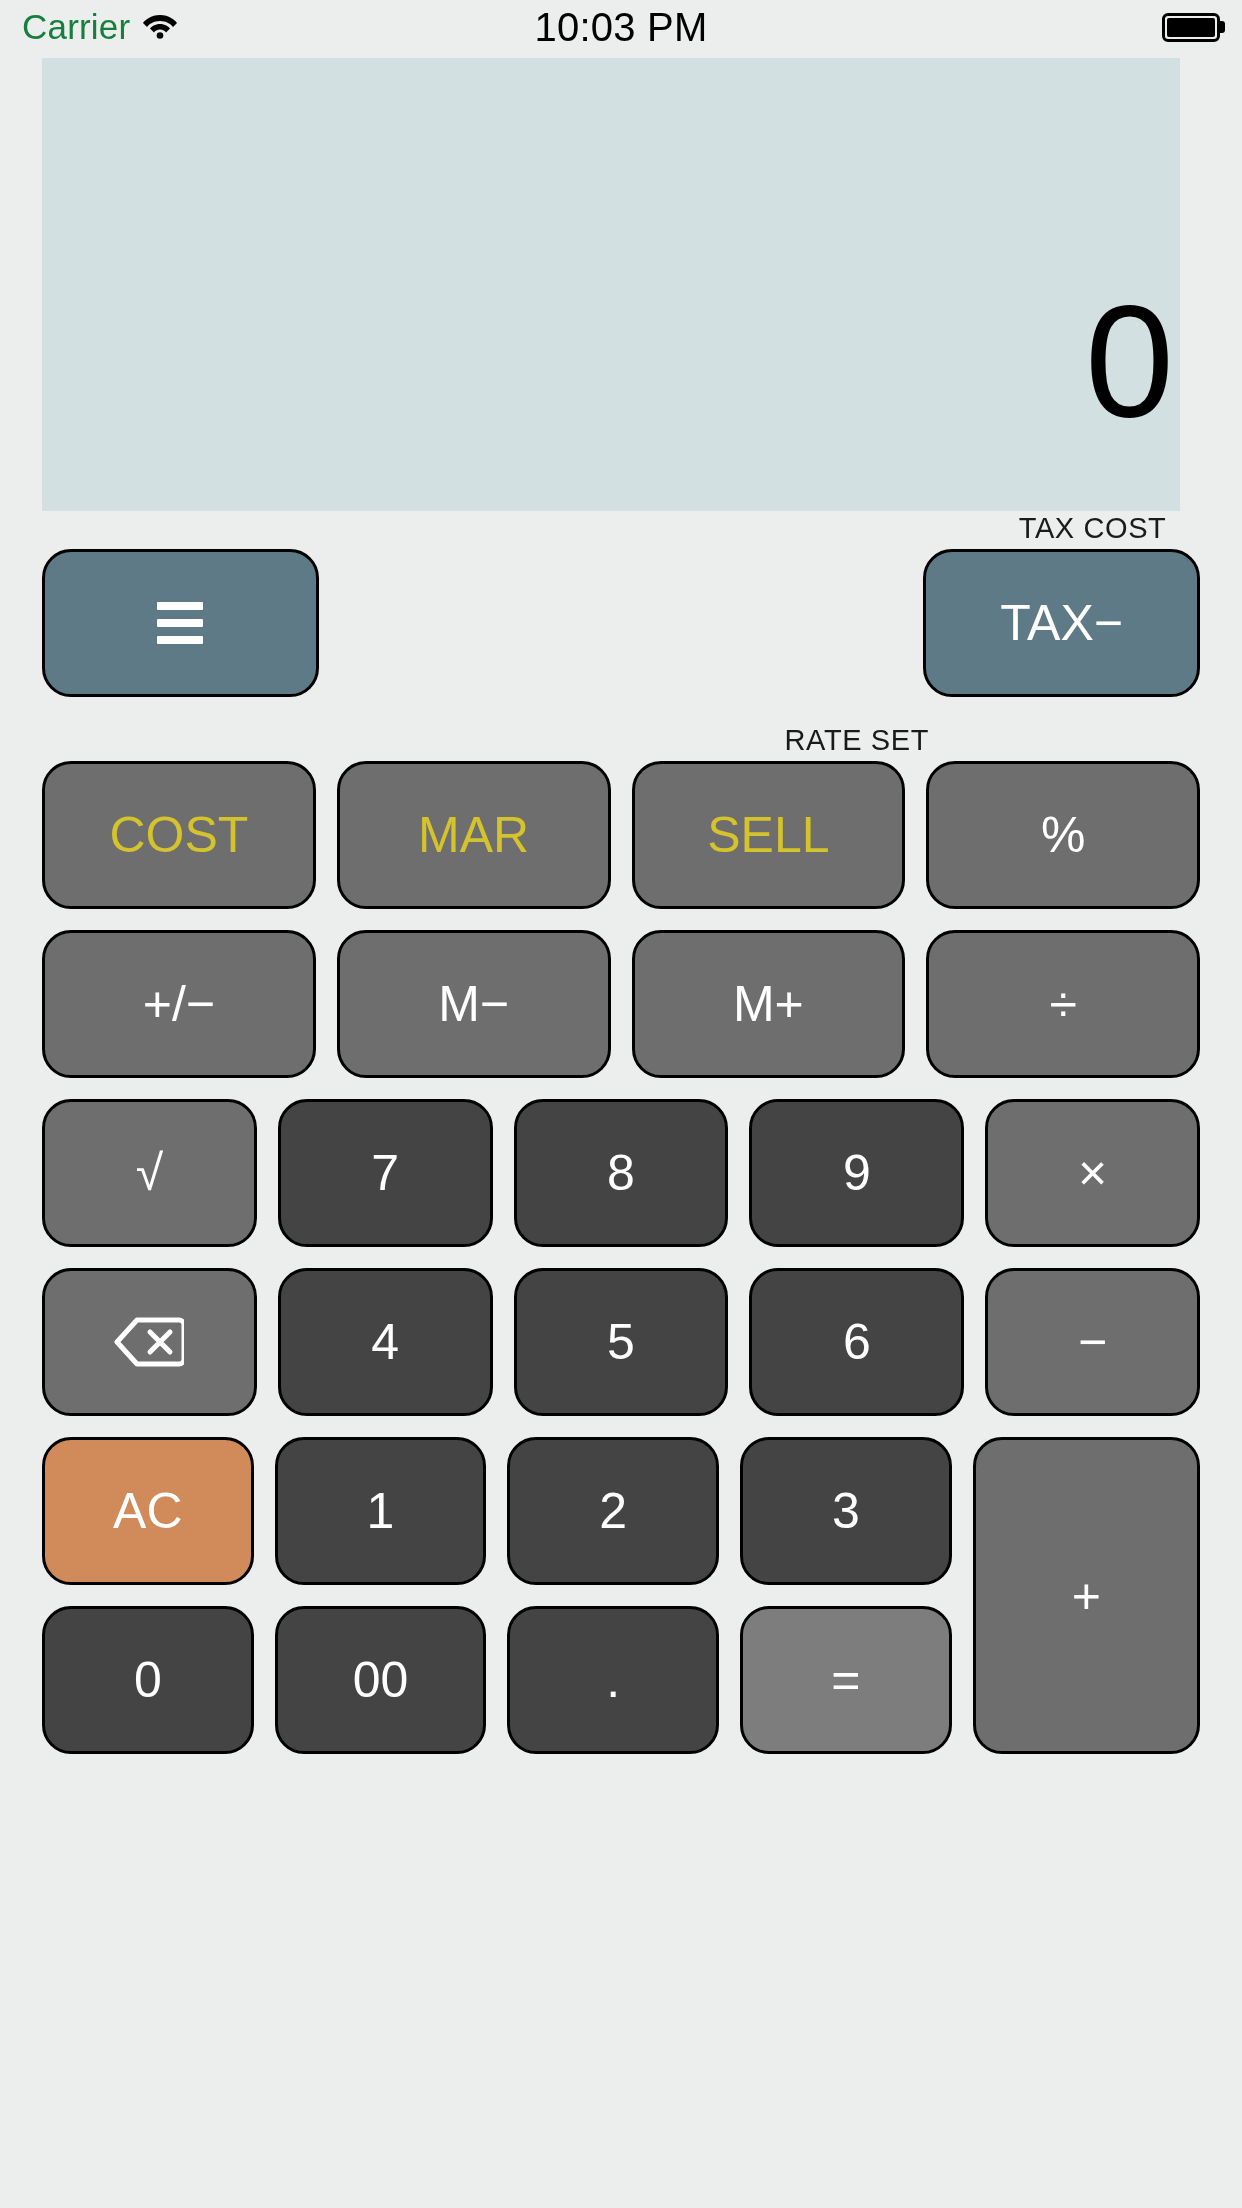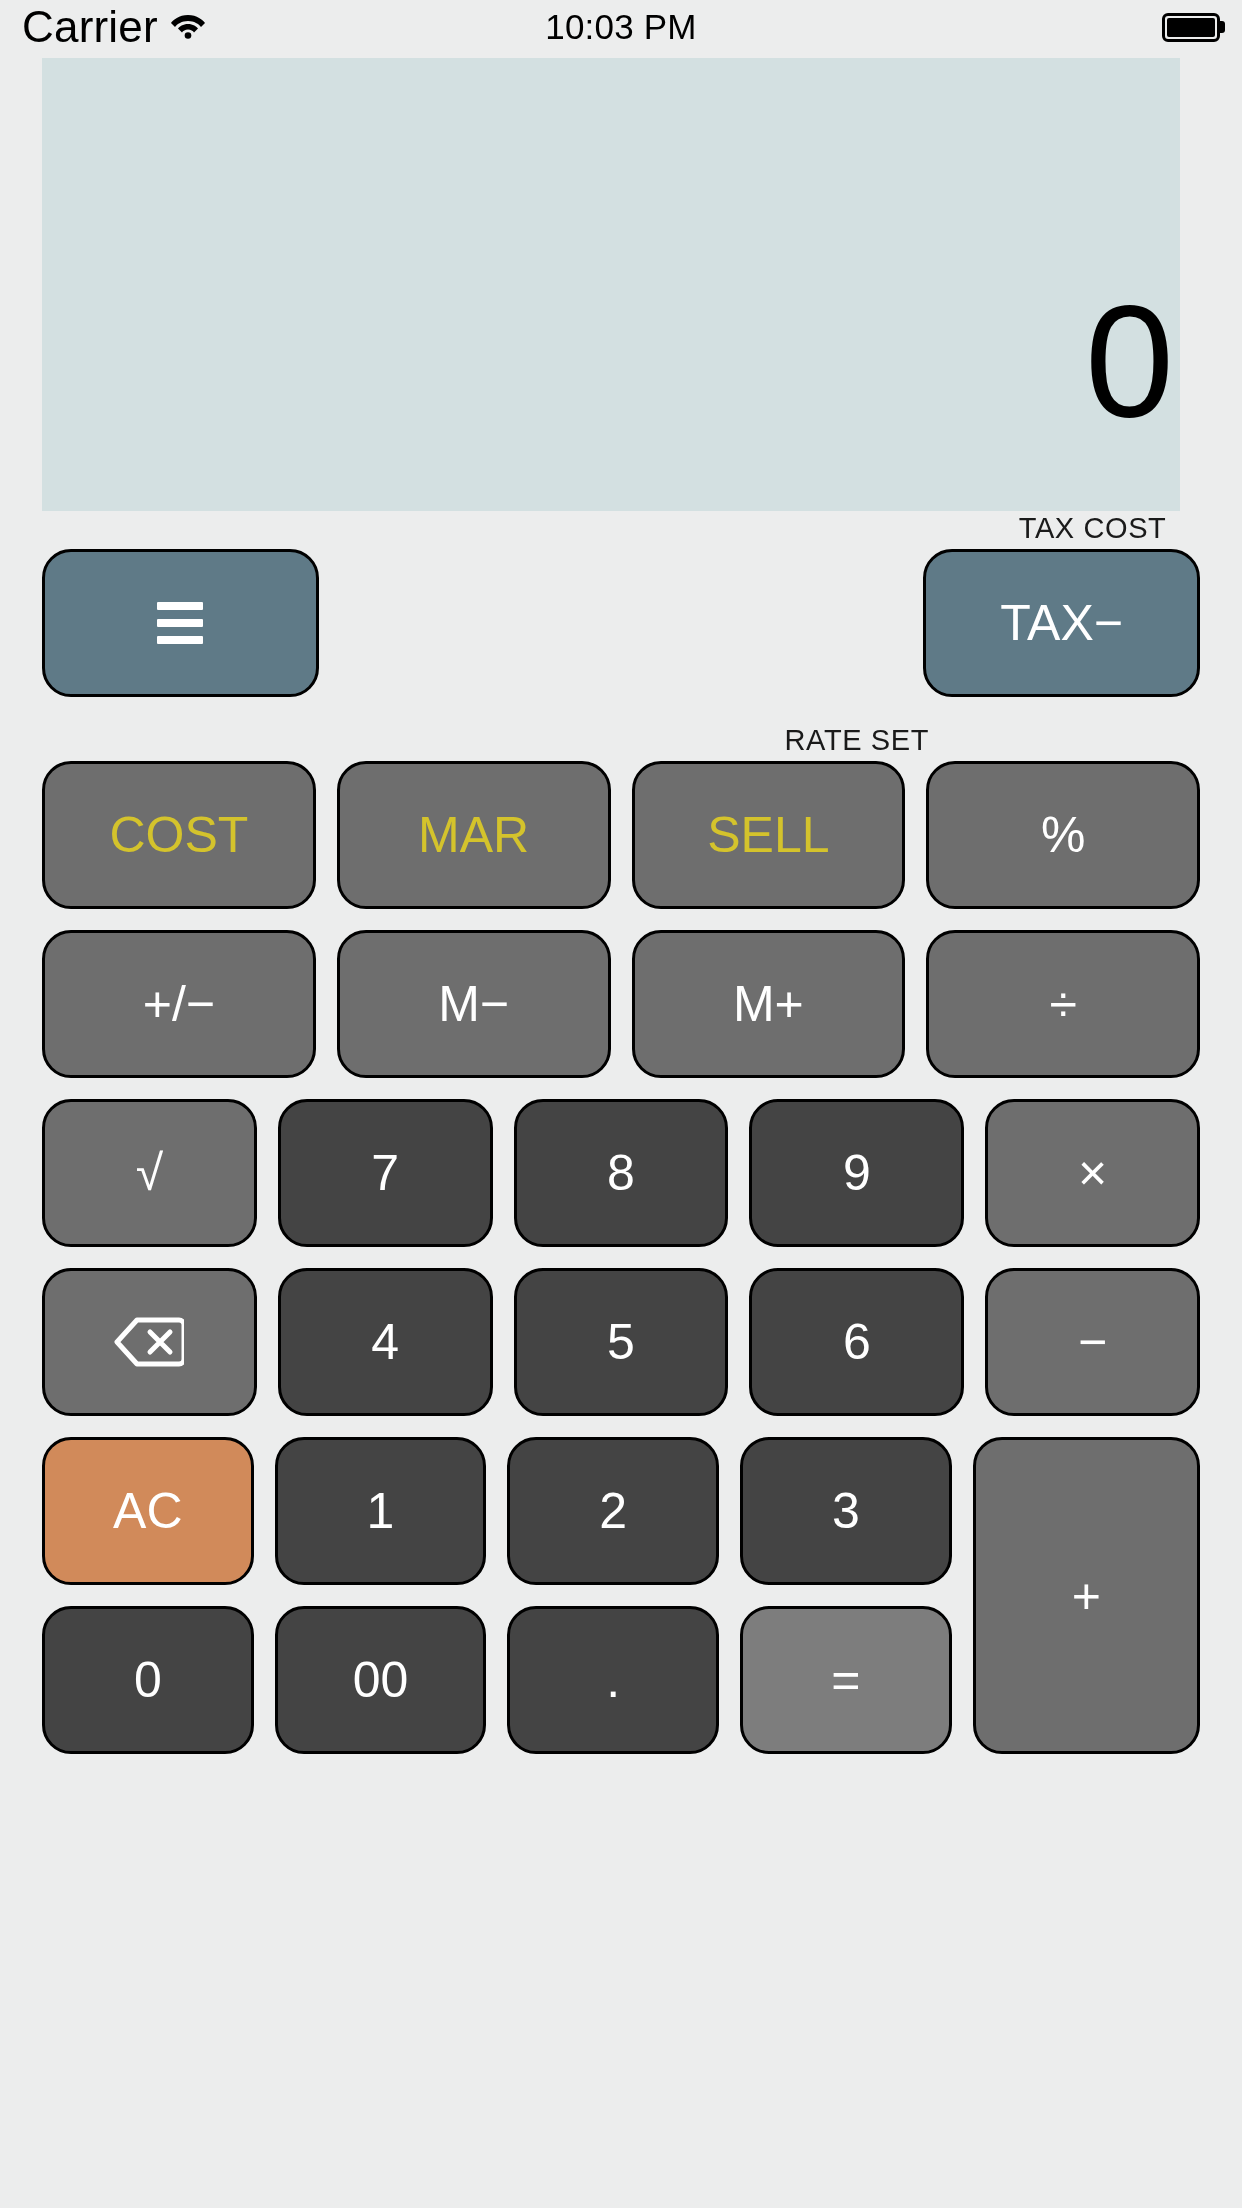--- a/index.html
+++ b/index.html
@@ -20,30 +20,30 @@
     align-items: center;
     background: #eceded;
     padding: 0 22px;
   }
   .status-left {
     display: flex;
     align-items: center;
     gap: 12px;
   }
   .status-carrier {
-    font-size: 44px;
-    color: #000000;
+    font-size: 35px;
+    color: #15803d;
     letter-spacing: 0.2px;
   }
   .wifi-icon { display: block; }
   .status-time {
     position: absolute;
     left: 0; right: 0;
     text-align: center;
-    font-size: 35px;
+    font-size: 40px;
     color: #000;
     letter-spacing: 0.2px;
     pointer-events: none;
   }
   .status-right {
     margin-left: auto;
     display: flex;
     align-items: center;
   }
   .battery {

